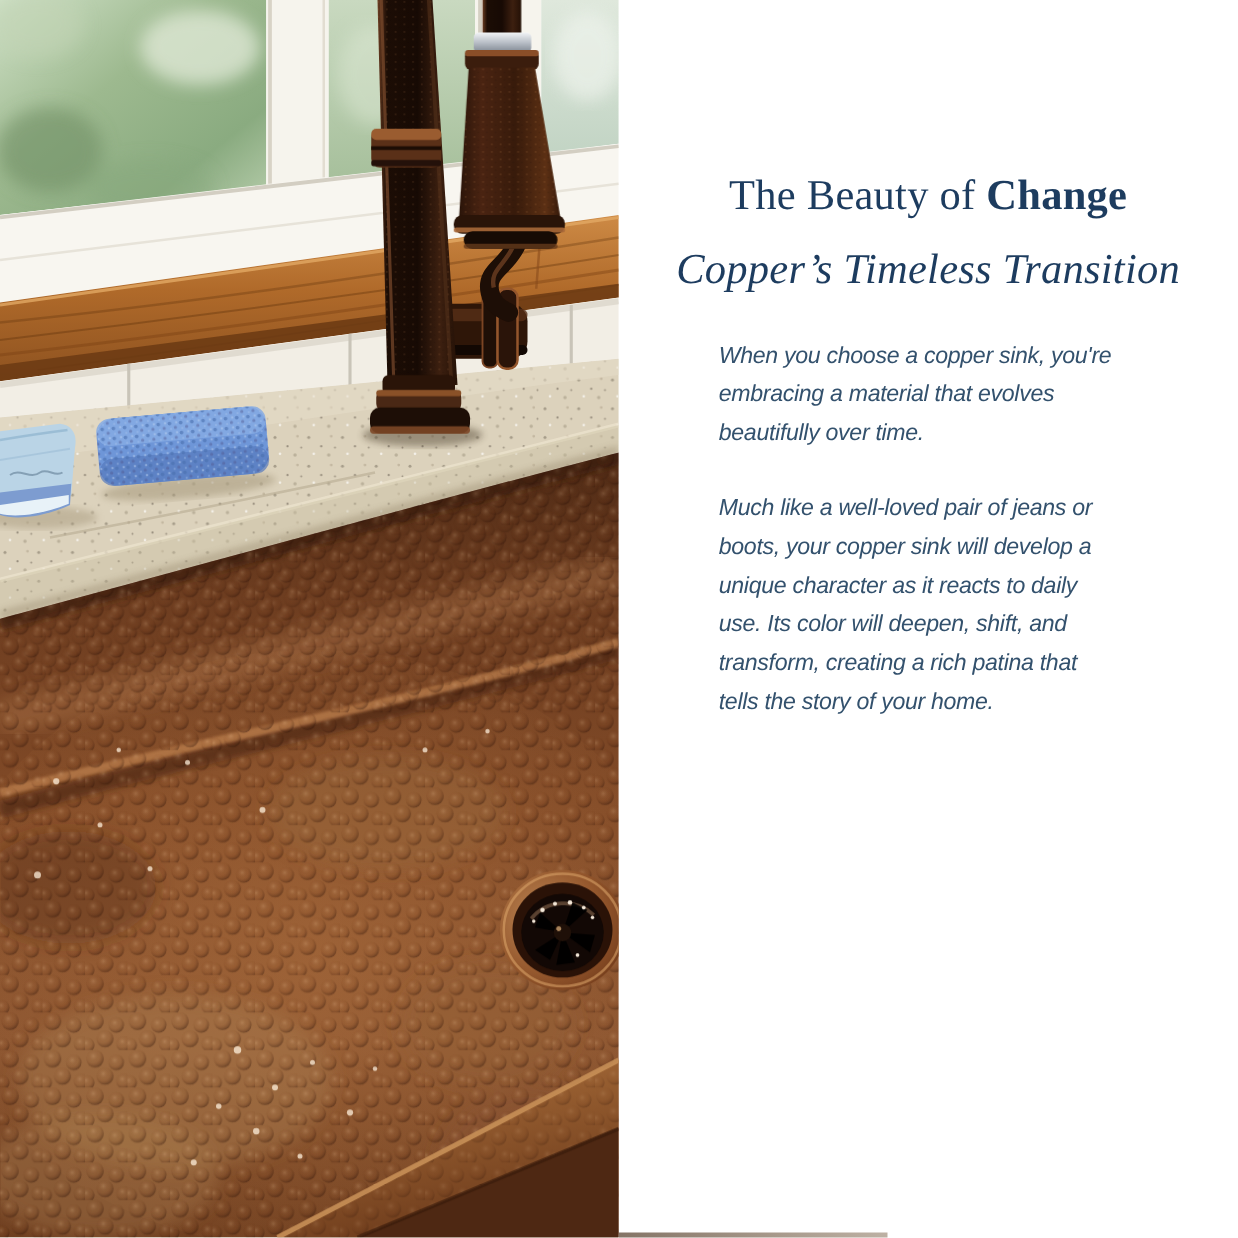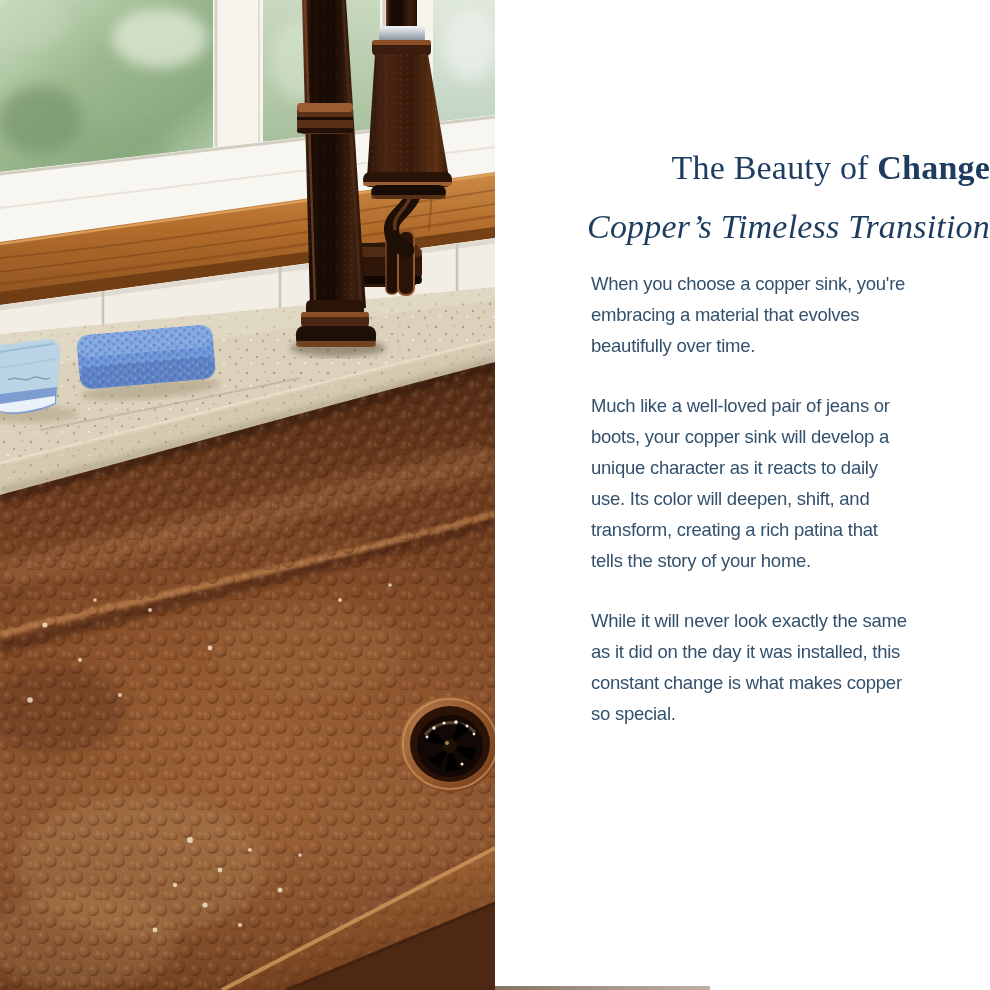--- a/index.html
+++ b/index.html
@@ -6,33 +6,33 @@
   *{box-sizing:border-box;}
   #canvas{
     position:relative;width:990px;height:990px;margin:0 auto;
     background:#ffffff;overflow:hidden;
     font-family:"Liberation Sans",sans-serif;
   }
   .photo{position:absolute;left:0;top:0;width:495px;height:990px;}
   .photo svg{display:block;}
   .content{position:absolute;left:495px;top:0;width:495px;height:990px;}
   .title-wrap{
-    position:absolute;top:147px;left:0;width:100%;text-align:right;
+    position:absolute;top:136px;left:0;width:100%;text-align:center;
     color:var(--title-color,#1d3c5f);
     font-family:"Liberation Serif",serif;
   }
   .title-line{font-size:34px;line-height:42px;font-weight:400;letter-spacing:.2px;white-space:nowrap;}
   .title-line .emph{font-weight:700;}
   .subtitle-line{font-size:34px;line-height:44px;font-style:italic;font-weight:400;letter-spacing:.2px;white-space:nowrap;margin-top:16px;}
   .article{
     position:absolute;left:80px;top:268px;width:400px;
     color:var(--body-color,#33516d);
     font-size:18.5px;line-height:31px;letter-spacing:-.25px;
   }
-  .article p{margin:0 0 29px 16px;white-space:pre;}
+  .article p{margin:0 0 29px 0;white-space:pre;font-style:italic;}
   .next-sliver{
     position:absolute;left:495px;top:986px;width:215px;height:4px;
     background:linear-gradient(90deg,#847466,#a89a8c 60%,#bdb1a4);
   }
 </style>
 </head>
 <body>
 
 <div id="canvas" style="--title-color: #1d3c5f; --body-color: #33516d;">
 
@@ -357,21 +357,17 @@
     <div class="article">
       <p>When you choose a copper sink, you're
 embracing a material that evolves
 beautifully over time.</p>
       <p>Much like a well-loved pair of jeans or
 boots, your copper sink will develop a
 unique character as it reacts to daily
 use. Its color will deepen, shift, and
 transform, creating a rich patina that
 tells the story of your home.</p>
-      <p>While it will never look exactly the same
-as it did on the day it was installed, this
-constant change is what makes copper
-so special.</p>
     </div>
   </div>
 
   <div class="next-sliver"></div>
 </div>
 
 </body></html>

